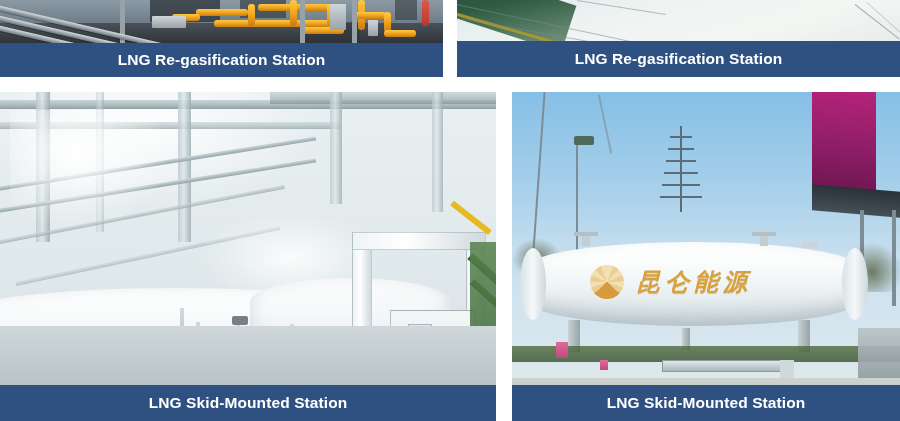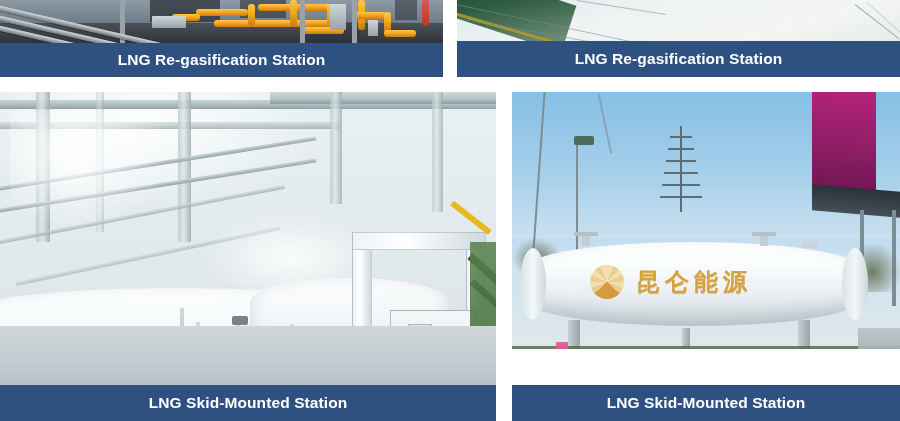--- a/index.html
+++ b/index.html
@@ -48,21 +48,21 @@
 
   #card-tr { left: 457px; top: 0px;  width: 443px; height: 77px; }
   #card-tr .photo   { height: 41px; }
   #card-tr .caption { height: 36px; font-size: 15.5px; }
 
   #card-bl { left: 0px;   top: 92px; width: 496px; height: 329px; }
   #card-bl .photo   { height: 293px; }
   #card-bl .caption { height: 36px; font-size: 15.5px; }
 
   #card-br { left: 512px; top: 92px; width: 388px; height: 329px; }
-  #card-br .photo   { height: 257px; }
+  #card-br .photo   { height: 293px; font-style: italic; }
   #card-br .caption { height: 36px; font-size: 15.5px; }
 
   
   .scene-regas-hall {
     position: absolute; inset: 0;
     background:
       linear-gradient(180deg, #6d7f8c 0%, #55646f 40%, #3d4850 100%);
   }
   .rg-floor {
     position: absolute; left: 0; right: 0; bottom: 0; height: 46%;

